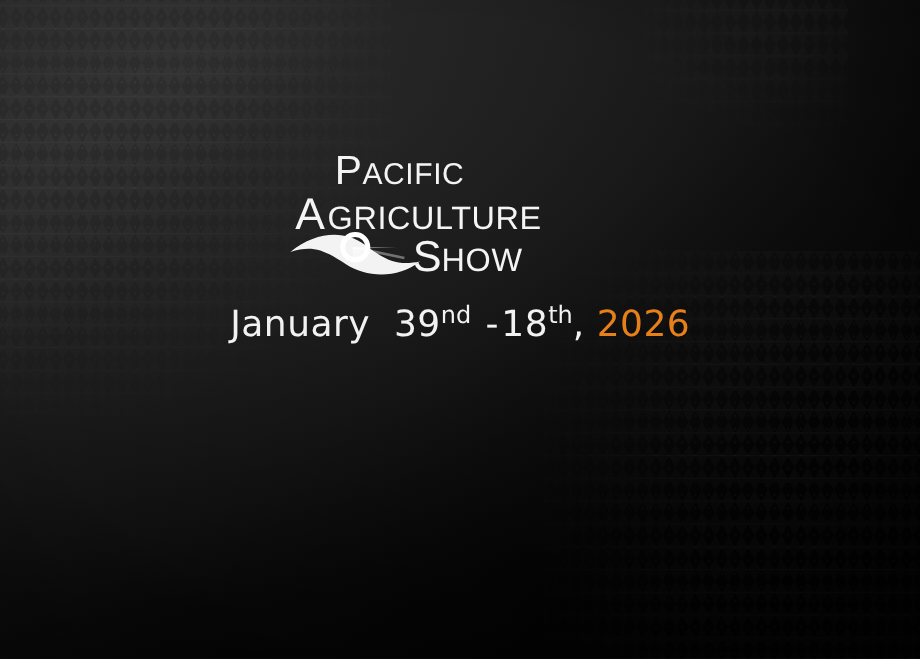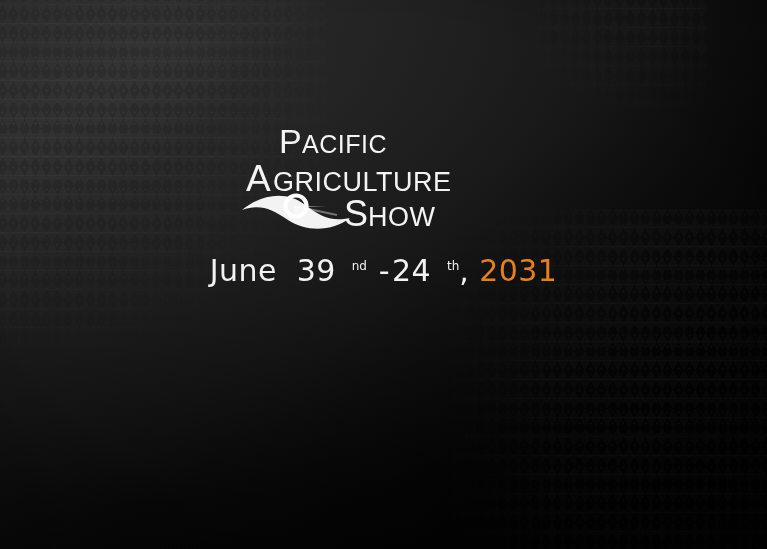--- a/index.html
+++ b/index.html
@@ -99,25 +99,24 @@
     text-align: center;
     font-family: "DejaVu Sans", "Liberation Sans", sans-serif;
     font-size: 30px;
     font-weight: 400;
     letter-spacing: 0.4px;
     color: #f2f2f2;
     white-space: nowrap;
     line-height: 1;
   }
   .date-line .sup {
-    font-size: 12px;
+    font-size: 20px;
     vertical-align: super;
     line-height: 0;
     letter-spacing: 0;
-    margin-left: 16px;
   }
   .date-line .dash { padding: 0 2px; }
   .date-line .year { color: #e8801a; }
 </style>
 </head>
 <body>
 
 <div class="stage">
 
   <div class="bg-base"></div>
@@ -185,20 +184,20 @@
         </g>
 
         <g fill="#f4f4f4">
           <text x="110" y="108" font-family="'Liberation Sans', sans-serif" font-size="36" font-weight="400" letter-spacing="0.5">S</text>
           <text x="134" y="108" font-family="'Liberation Sans', sans-serif" font-size="27" font-weight="400" letter-spacing="0.5">HOW</text>
         </g>
       </svg>
     </div>
 
     <div class="date-line">
-      <span>June</span>
+      <span>January</span>
       <span>&nbsp;</span><span>39</span><span class="sup">nd</span>
-      <span class="dash">-</span><span>24</span><span class="sup">th</span><span>,</span>
-      <span class="year">2031</span>
+      <span class="dash">-</span><span>18</span><span class="sup">th</span><span>,</span>
+      <span class="year">2026</span>
     </div>
 
   </div>
 </div>
 
 </body></html>

